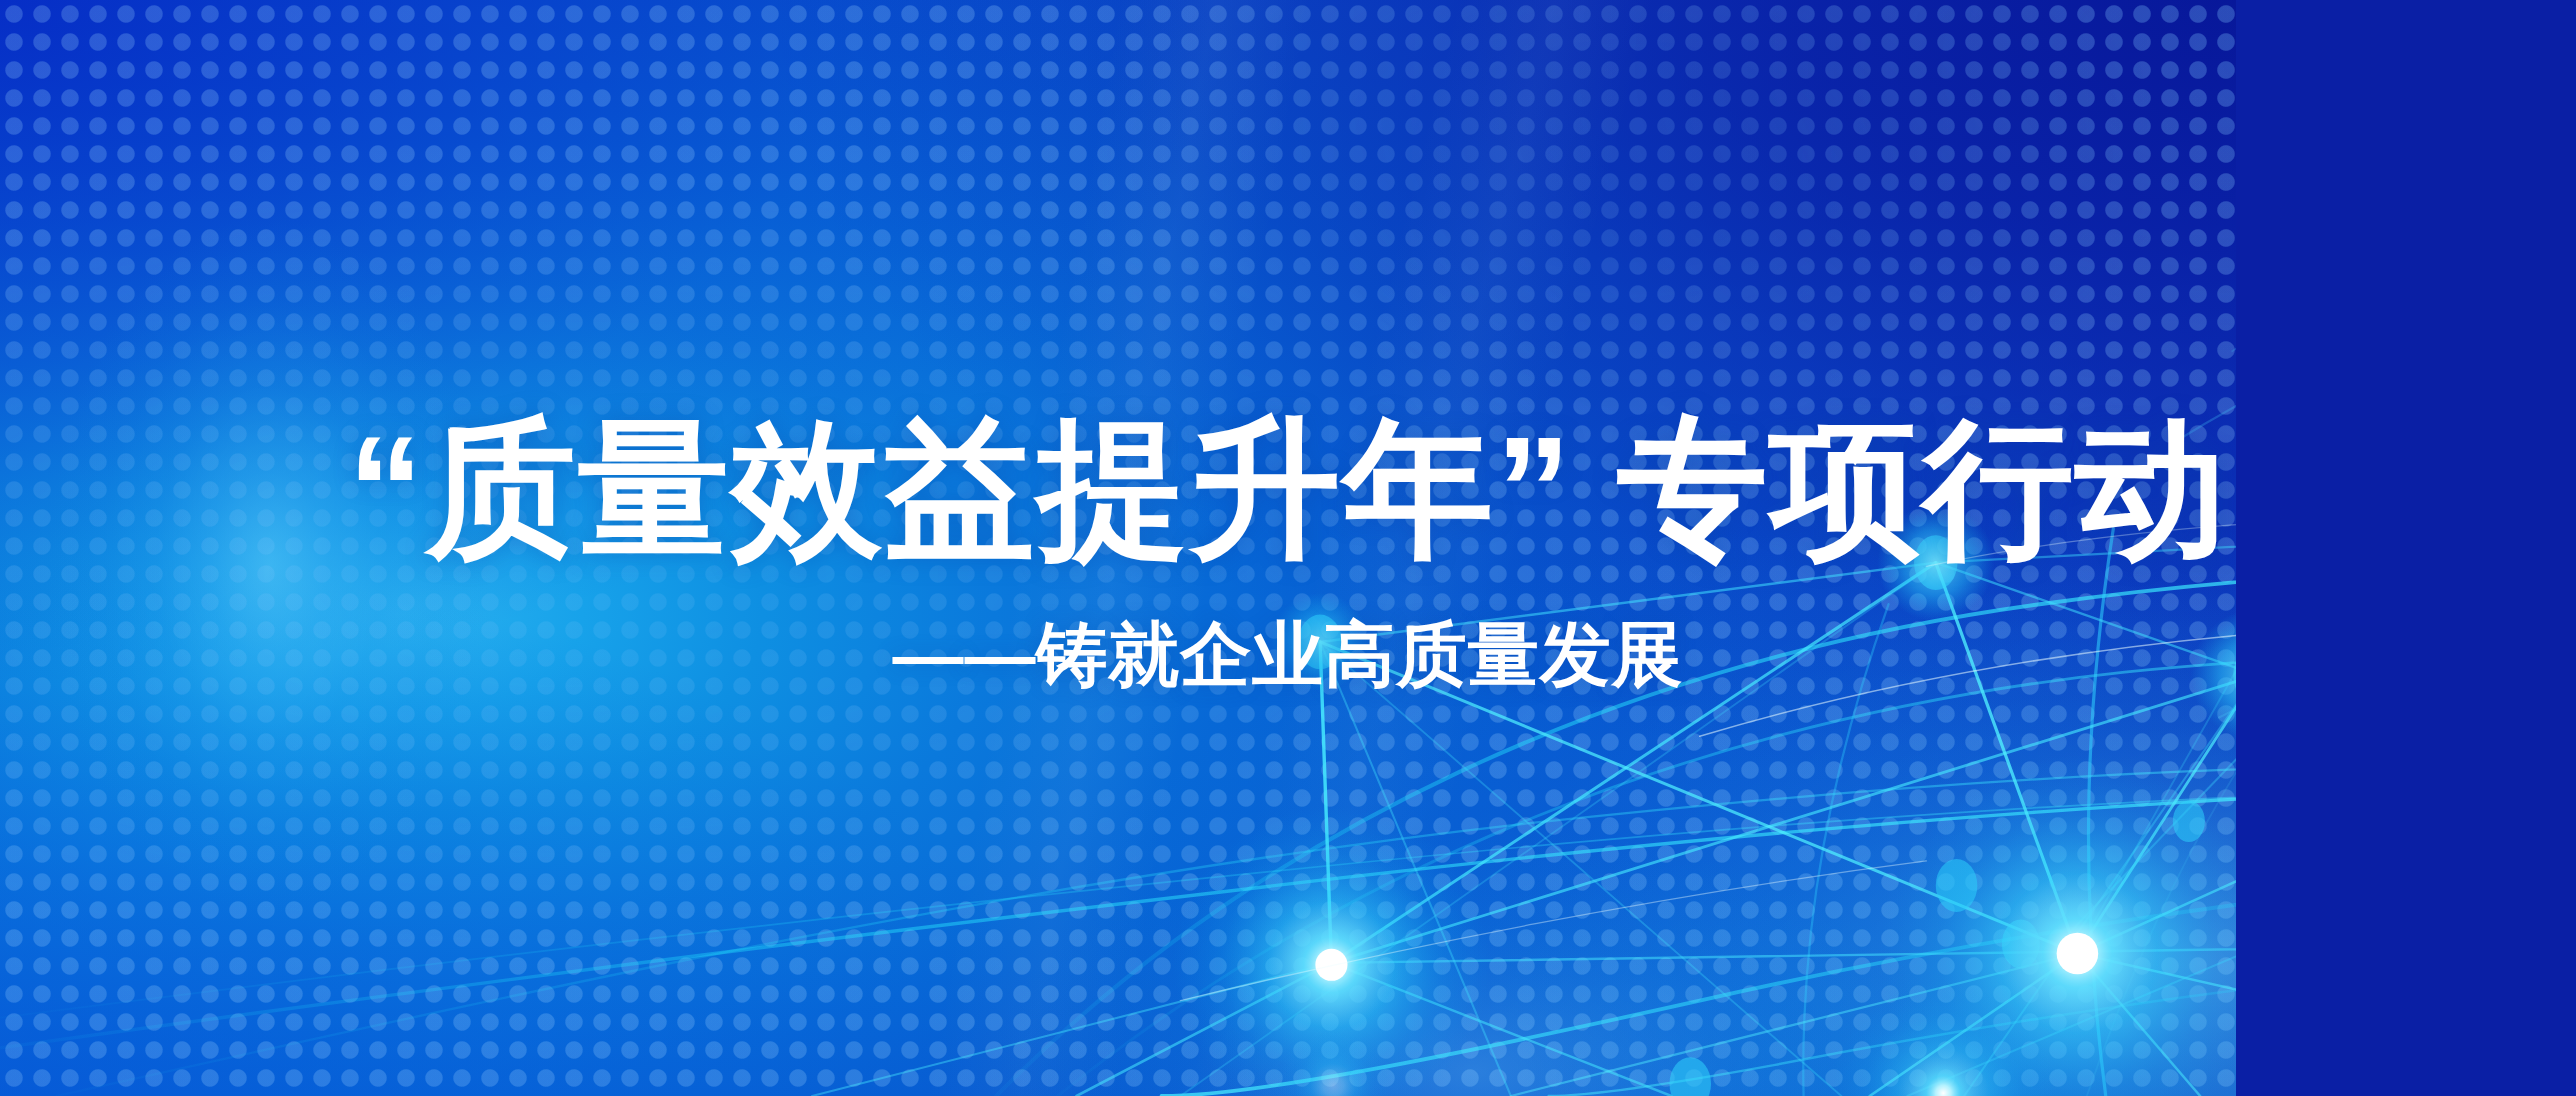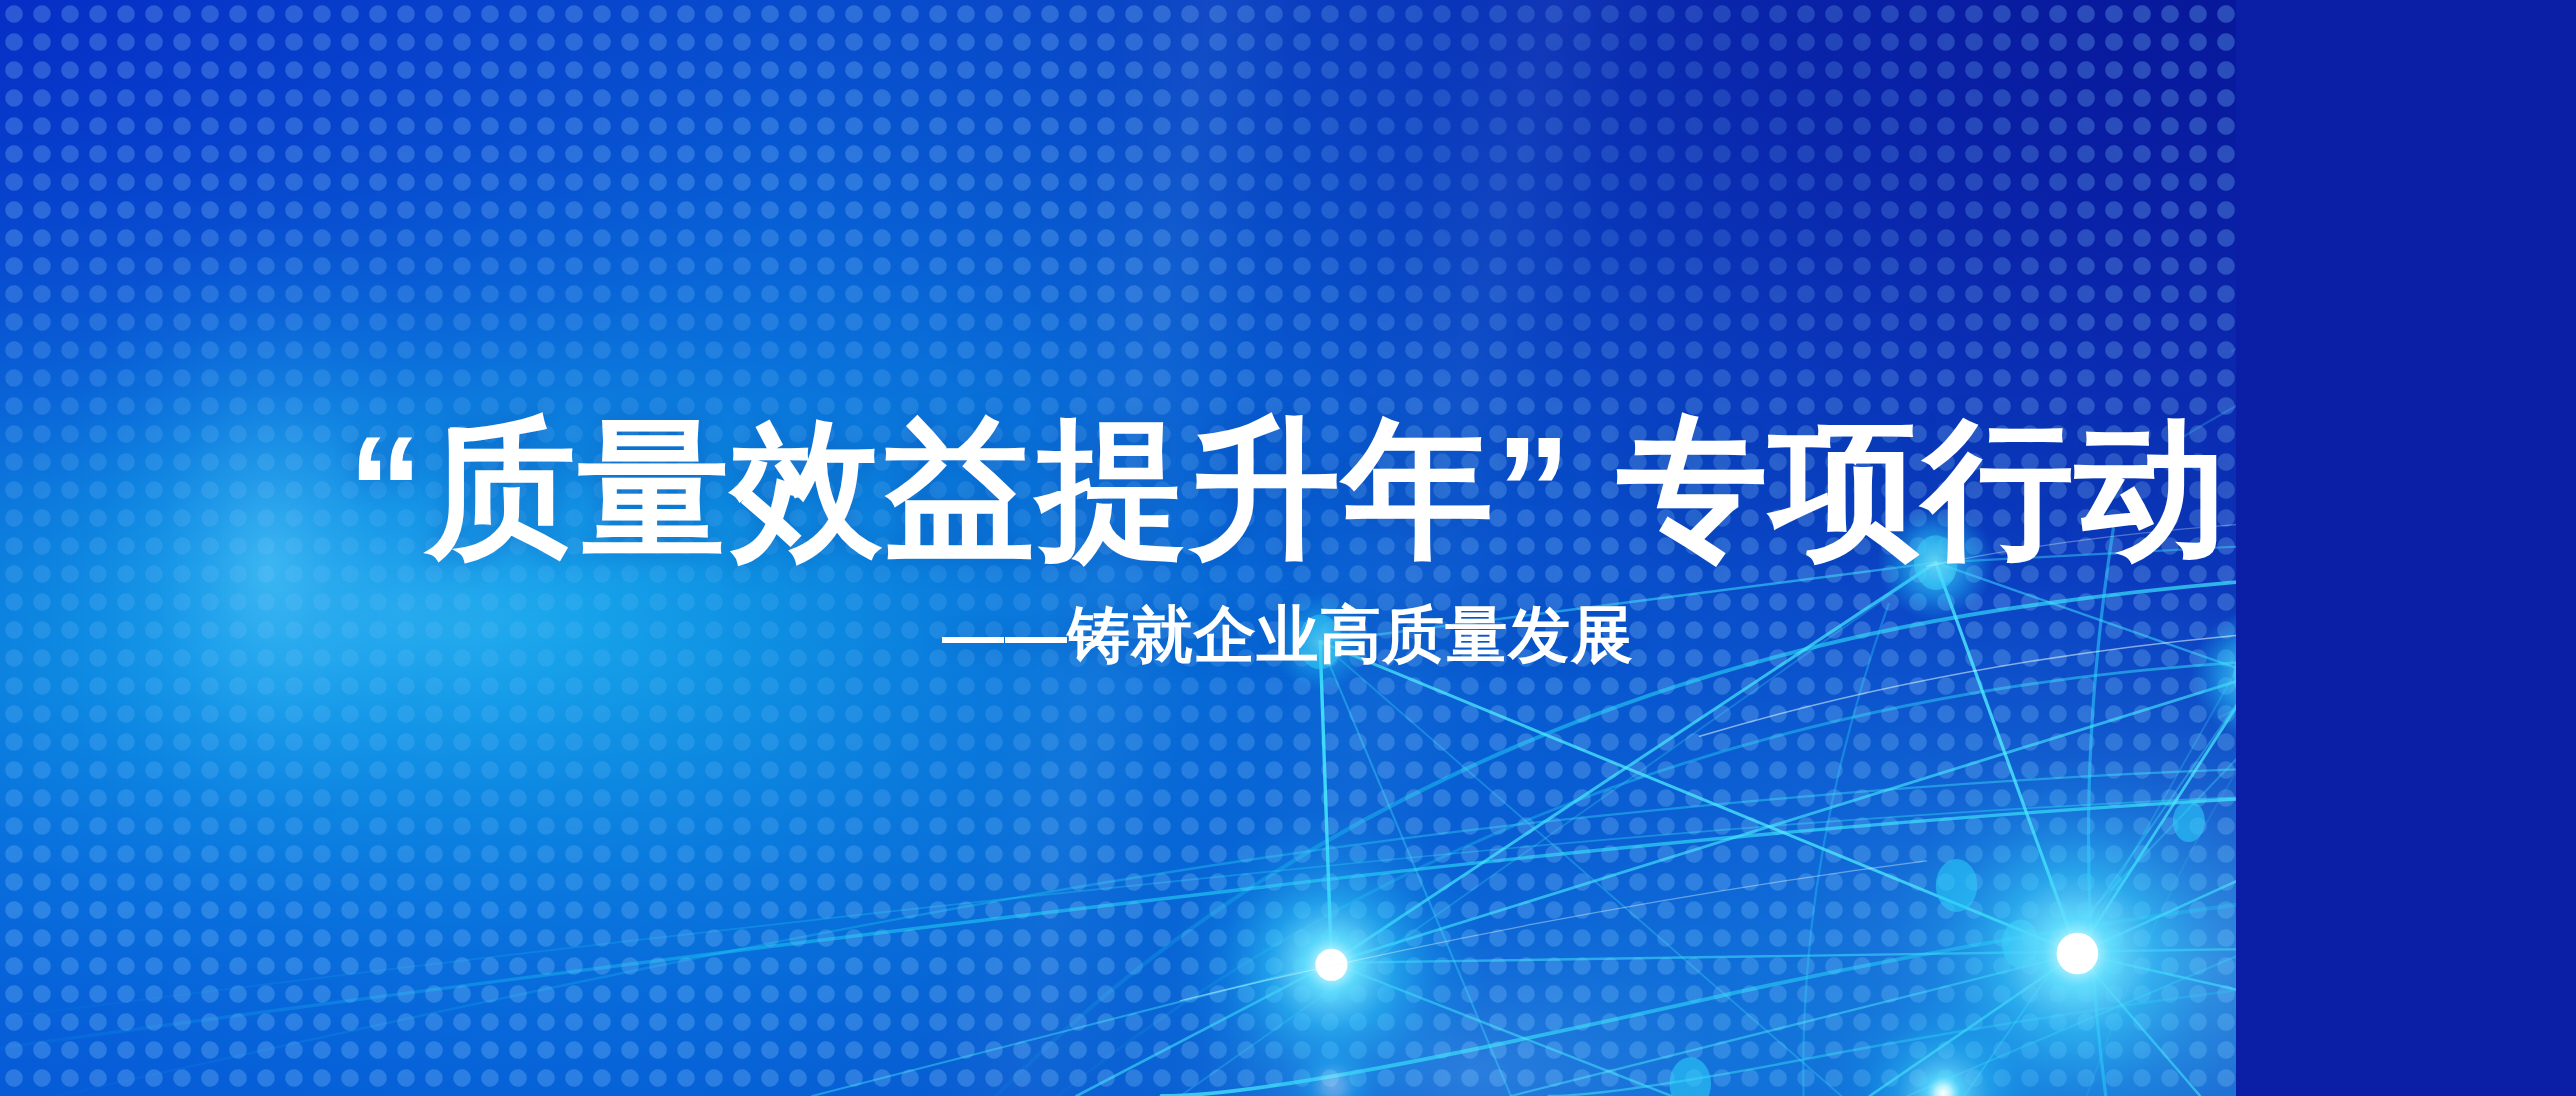--- a/index.html
+++ b/index.html
@@ -150,23 +150,23 @@
     color: #ffffff;
     font-size: 151px;
     line-height: 1.04;
     font-weight: 700;
     letter-spacing: 1.9px;
     white-space: nowrap;
     text-shadow: 0 0 24.6px rgba(10,70,170,0.35);
     font-family: "Liberation Sans", "DejaVu Sans", sans-serif;
   }
   .subline {
-    margin-top: 34px;
+    margin-top: 49px;
     color: #ffffff;
-    font-size: 62px;
+    font-size: 71px;
     line-height: 1.1;
     font-weight: 700;
     letter-spacing: 0.9px;
     white-space: nowrap;
     text-shadow: 0 0 21px rgba(10,70,170,0.3);
     font-family: "Liberation Sans", "DejaVu Sans", sans-serif;
   }
 </style>
 </head>
 <body>

